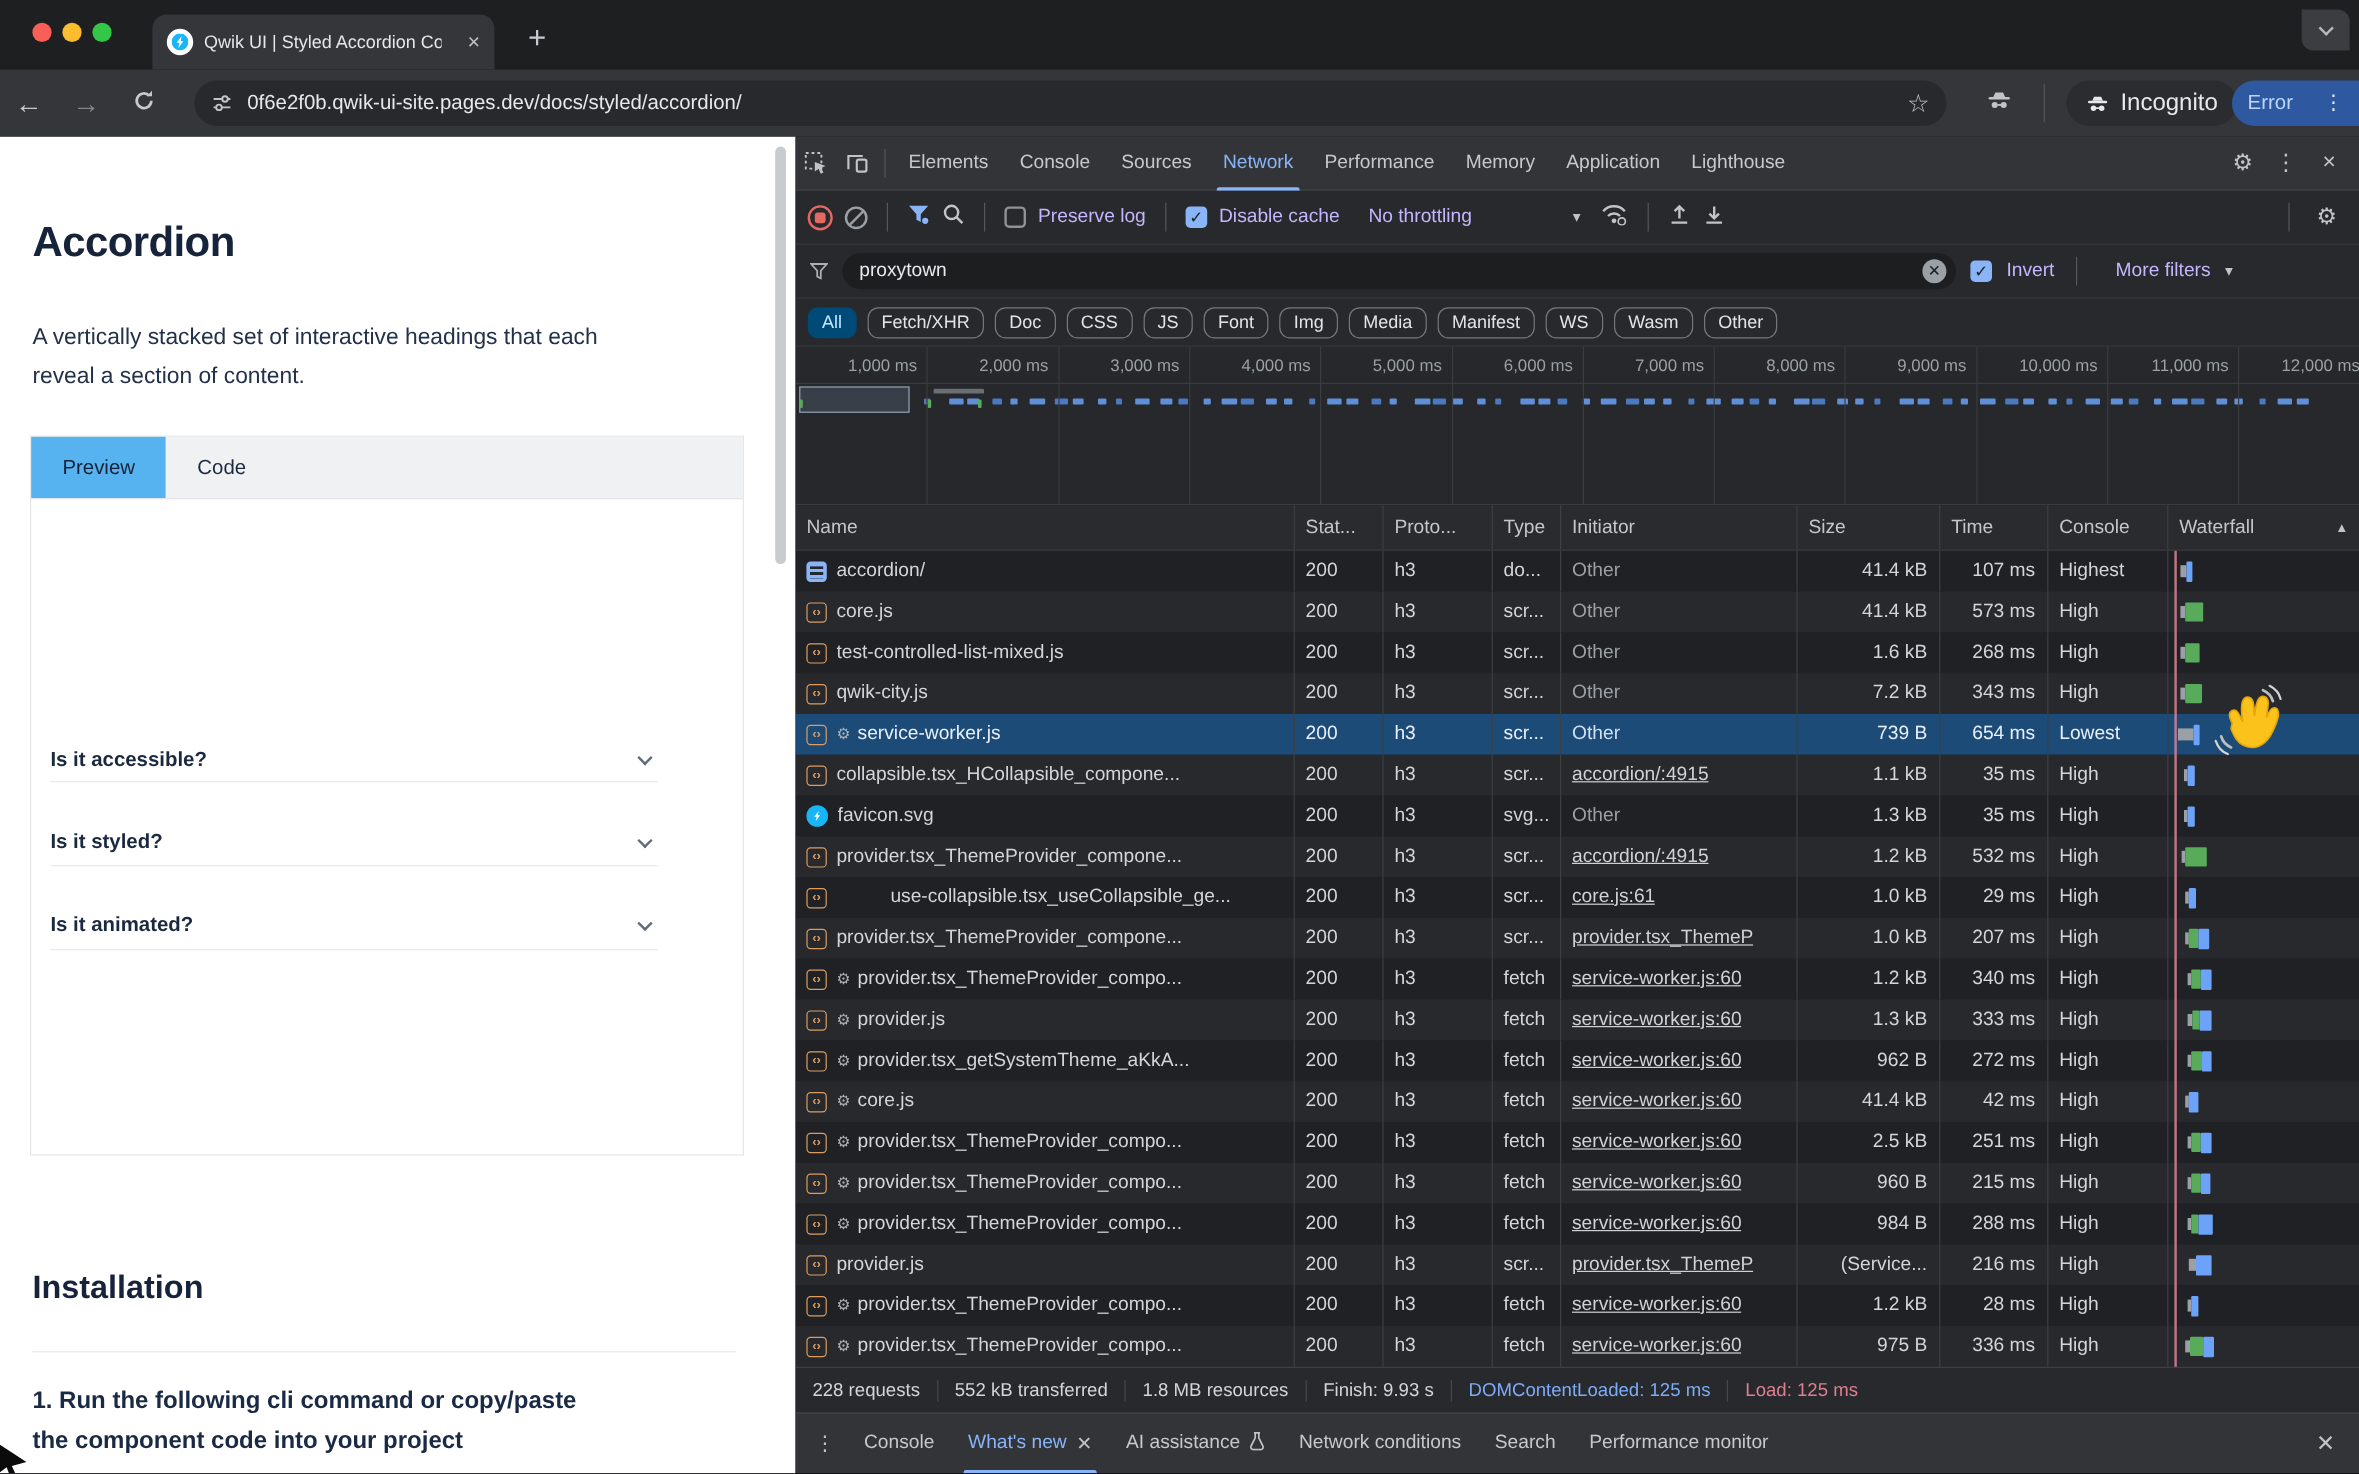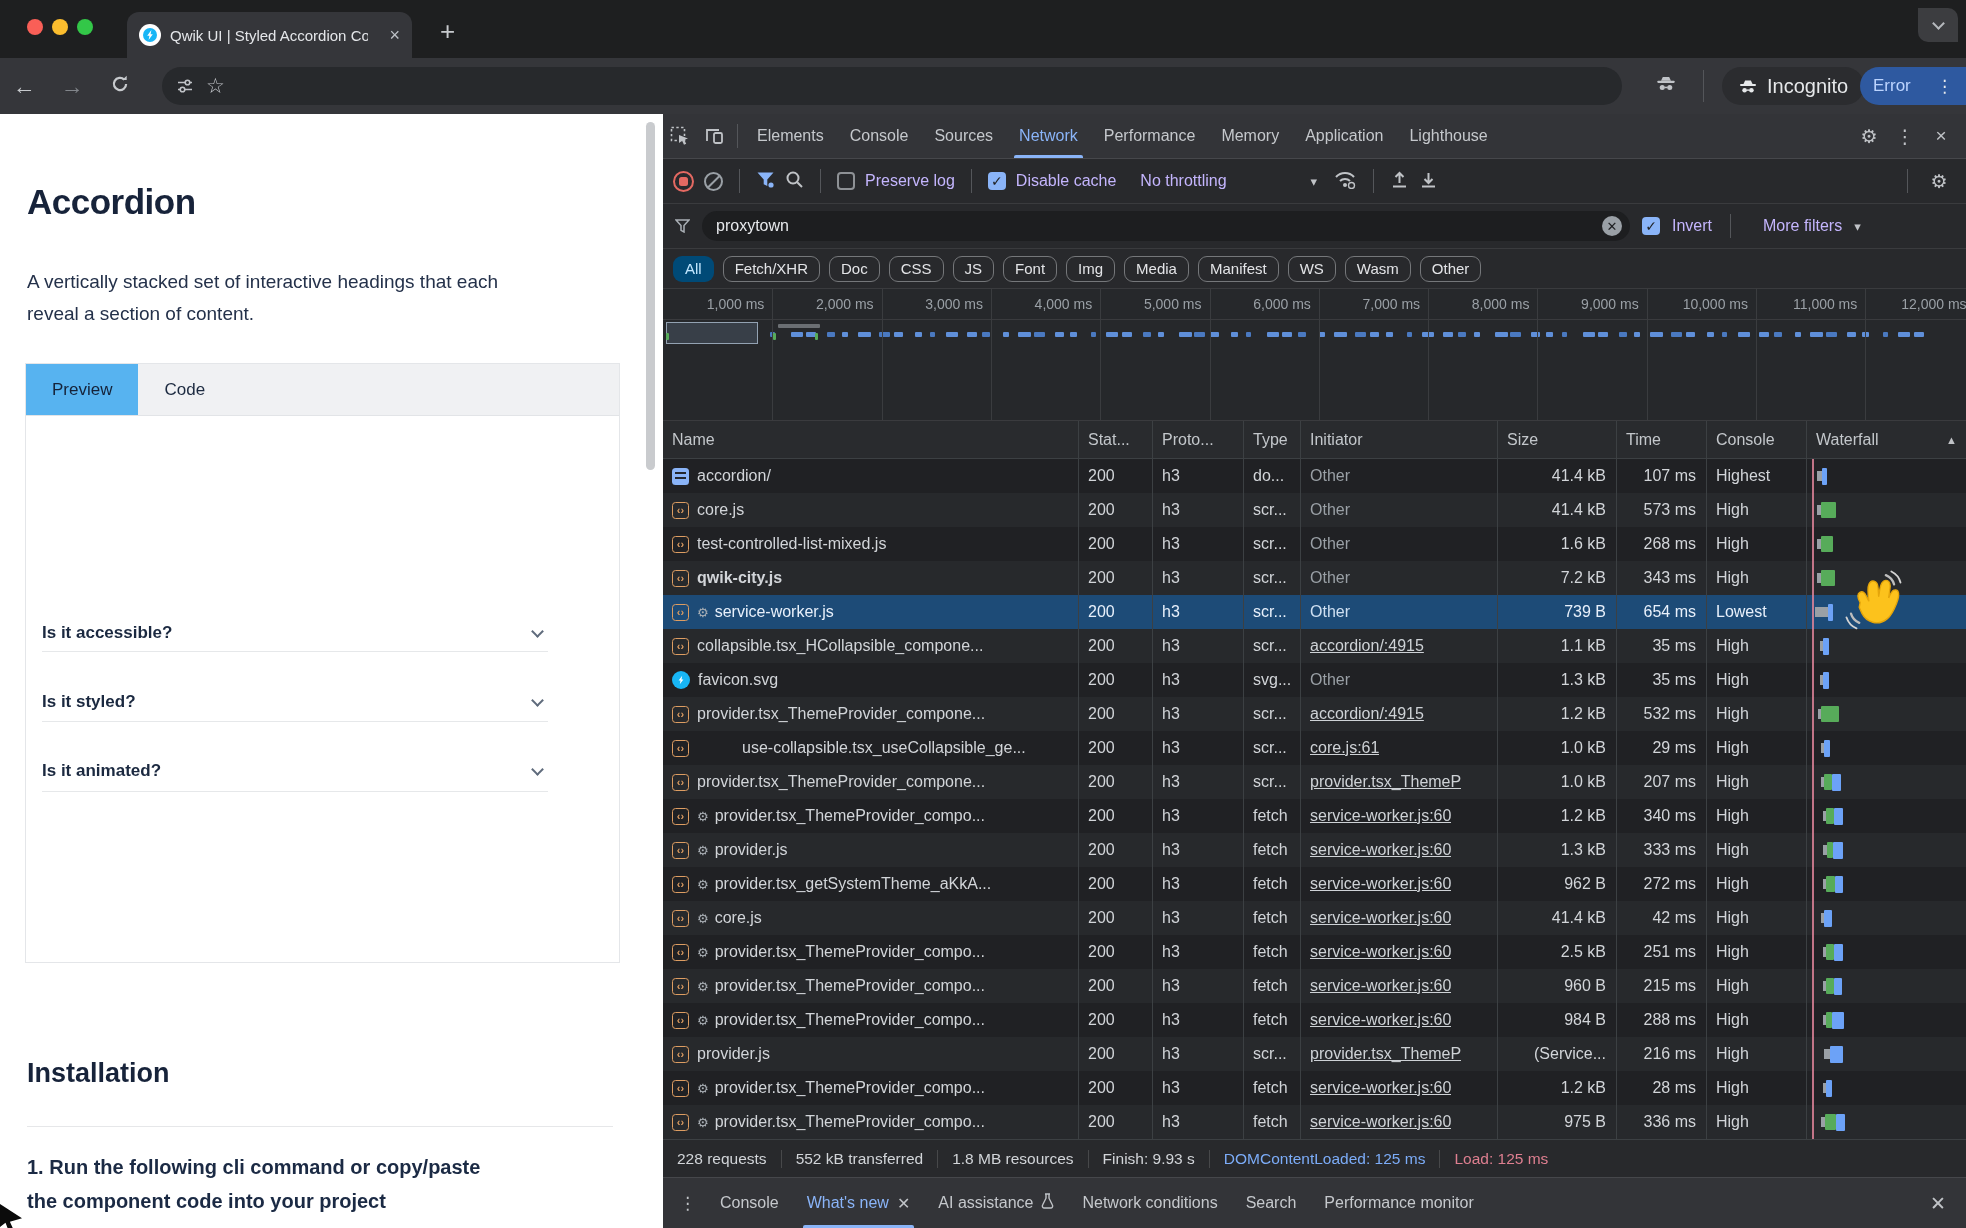--- a/index.html
+++ b/index.html
@@ -153,20 +153,21 @@
           <path d="M15 1.5v4h-4z" fill="#c7cacd"></path>
         </svg>
     </span>
   </div>
   <div class="urlpill">
     <svg width="18" height="16" viewBox="0 0 16 16">
         <path d="M1 4.5h14M1 11.5h14" stroke="#c0c3c7" stroke-width="1.6"></path>
         <circle cx="10.5" cy="4.5" r="2.3" fill="#27292c" stroke="#c0c3c7" stroke-width="1.6"></circle>
         <circle cx="5.5" cy="11.5" r="2.3" fill="#27292c" stroke="#c0c3c7" stroke-width="1.6"></circle>
       </svg>
+    <span class="u">0f6e2f0b.qwik-ui-site.pages.dev/docs/styled/accordion/</span>
     <span class="star">☆</span>
   </div>
   <span class="ext-ic">
     <svg width="22" height="17" viewBox="0 0 20 15">
         <g fill="#c0c3c7">
           <rect x="2" y="5" width="16" height="2" rx="1"></rect>
           <path d="M5.5 5l1.6-3.4h5.8L14.5 5z"></path>
           <circle cx="6.6" cy="11.2" r="2.3"></circle>
           <circle cx="13.4" cy="11.2" r="2.3"></circle>
           <rect x="8.6" y="10.4" width="2.8" height="1.4"></rect>
@@ -234,21 +235,21 @@
             <path d="M9 9l9 3.4-3.8 1.3 2 4-2.2 1-1.9-4L9 17z" fill="#c0c3c7"></path>
           </svg>
       </span>
       <span class="dt-icbtn">
         <svg width="20" height="18" viewBox="0 0 20 18">
             <path d="M3 14V3h12" fill="none" stroke="#c0c3c7" stroke-width="1.8"></path>
             <rect x="10" y="6" width="8" height="10" rx="1.5" fill="none" stroke="#c0c3c7" stroke-width="1.8"></rect>
           </svg>
       </span>
       <span class="dt-vsep"></span>
-      <div id="dt-tabs" style="display:flex;height:100%;align-items:flex-end;">
+      <div id="dt-tabs" style="display:flex;height:100%;align-items:center;">
           <div class="dtab">Elements</div>
           <div class="dtab">Console</div>
           <div class="dtab">Sources</div>
           <div class="dtab active">Network</div>
           <div class="dtab">Performance</div>
           <div class="dtab">Memory</div>
           <div class="dtab">Application</div>
           <div class="dtab">Lighthouse</div>
         </div>
       <div class="dt-right">
@@ -526,21 +527,21 @@
           <div class="cell num">268 ms</div>
           <div class="cell">High</div>
           <div class="wf cell" style="padding-left: 10px;">
             <span class="seg e" style="width: 4px;"></span>
             <span class="seg g" style="width: 12px;"></span>
           </div>
         </div>
         <div class="nrow alt">
           <div class="cell">
             <span class="fi fi-js">‹›</span>
-            <span style="overflow: hidden; text-overflow: clip; font-weight: bold;">qwik-city.js</span>
+            <span style="overflow: hidden; text-overflow: clip;">qwik-city.js</span>
           </div>
           <div class="cell">200</div>
           <div class="cell">h3</div>
           <div class="cell">scr...</div>
           <div class="cell">
             <span class="idim">Other</span>
           </div>
           <div class="cell num">7.2 kB</div>
           <div class="cell num">343 ms</div>
           <div class="cell">High</div>

